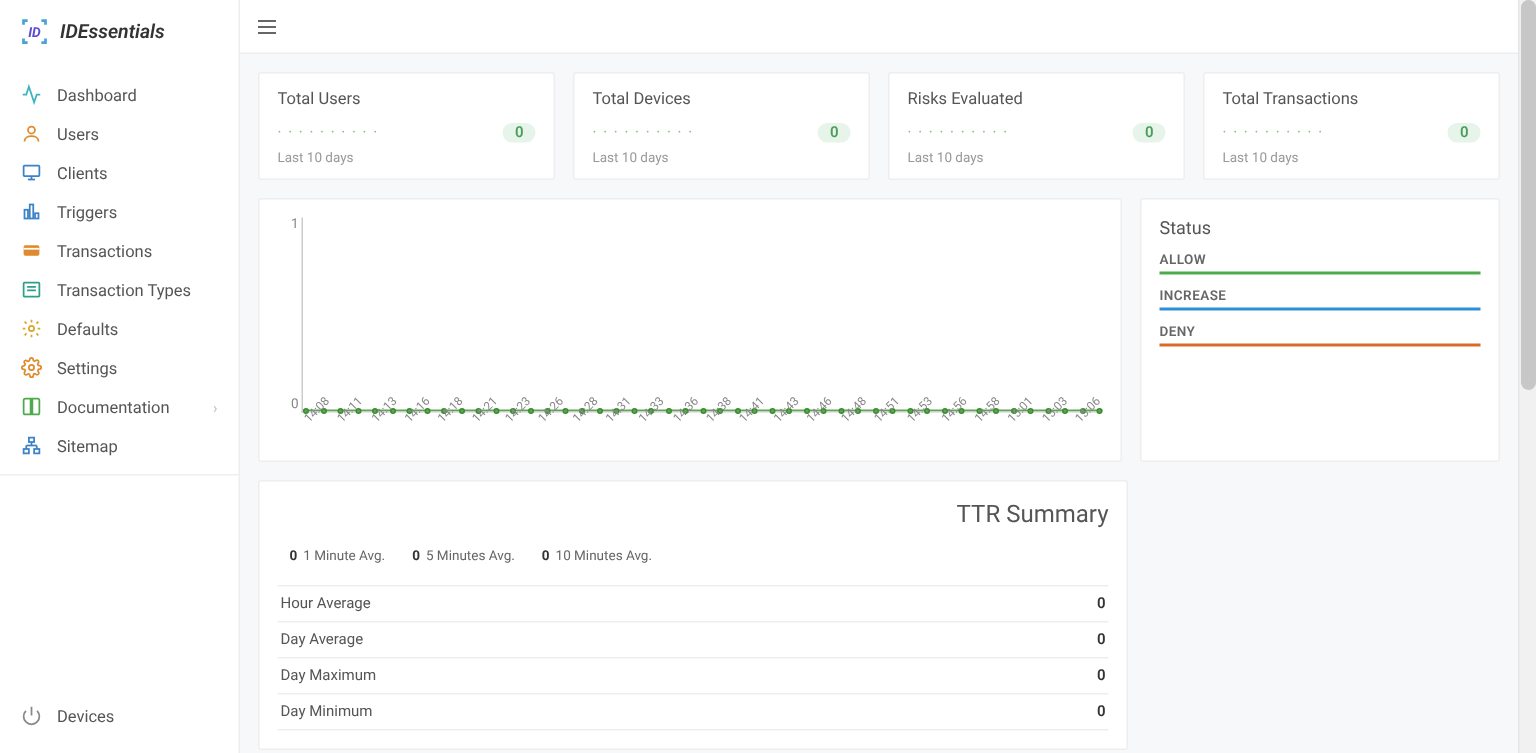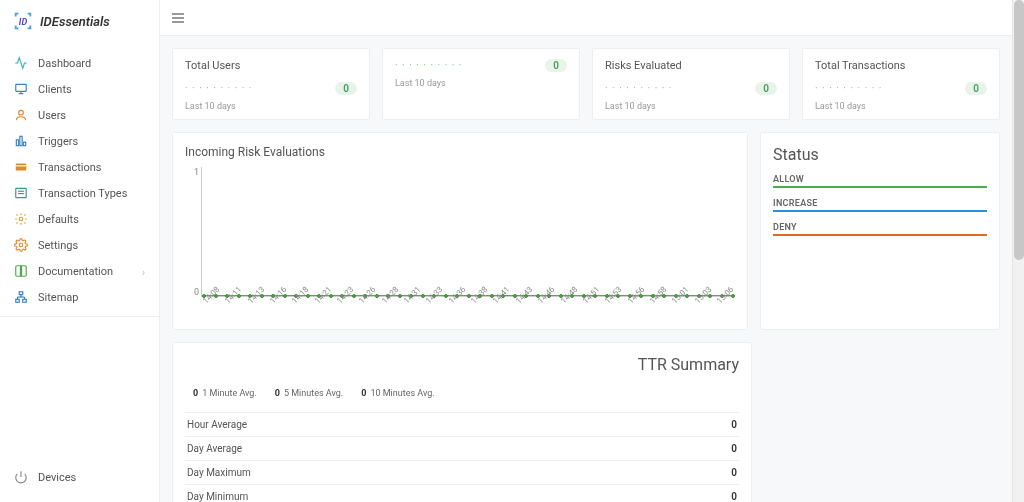--- a/index.html
+++ b/index.html
@@ -106,21 +106,21 @@
   .chart-xaxis { position:absolute; left:16px; right:0; bottom:0; height:18px; display:flex; justify-content:space-between; }
   .chart-xlabel { font-size:8px; color:#888; transform:rotate(-45deg); transform-origin:top left; white-space:nowrap; }
   .status-card {
     width:240px;
     background:#fff;
     border:1px solid #eee;
     border-radius:2px;
     padding:12px;
     flex-shrink:0;
   }
-  .status-title { font-size:16px; color:#555; margin-bottom:10px; }
+  .status-title { font-size:12px; color:#555; margin-bottom:10px; }
   .status-item { margin-bottom:10px; }
   .status-label { font-size:9px; color:#666; font-weight:600; letter-spacing:0.3px; margin-bottom:2px; }
   .status-bar { height:2px; width:100%; }
   .bar-allow { background:#4dab4d; }
   .bar-increase { background:#2f8fd6; }
   .bar-deny { background:#d96b2a; }
   .ttr-card {
     background:#fff;
     border:1px solid #eee;
     border-radius:2px;
@@ -169,37 +169,37 @@
     <nav class="nav">
       <div class="nav-item">
         <span class="nav-icon c-cyan">
           <svg viewBox="0 0 24 24" width="14" height="14" fill="none" stroke="currentColor" stroke-width="2">
               <polyline points="22 12 18 12 15 21 9 3 6 12 2 12"></polyline>
             </svg>
         </span>
         <span>Dashboard</span>
       </div>
       <div class="nav-item">
+        <span class="nav-icon c-orange">
+          <svg viewBox="0 0 24 24" width="14" height="14" fill="none" stroke="currentColor" stroke-width="2">
+              <circle cx="12" cy="8" r="4"></circle>
+              <path d="M4 21c0-4 4-6 8-6s8 2 8 6"></path>
+            </svg>
+        </span>
+        <span>Users</span>
+      </div>
+      <div class="nav-item">
         <span class="nav-icon c-blue">
           <svg viewBox="0 0 24 24" width="14" height="14" fill="none" stroke="currentColor" stroke-width="2">
               <rect x="3" y="4" width="18" height="12" rx="1"></rect>
               <line x1="8" y1="20" x2="16" y2="20"></line>
               <line x1="12" y1="16" x2="12" y2="20"></line>
             </svg>
         </span>
         <span>Clients</span>
-      </div>
-      <div class="nav-item">
-        <span class="nav-icon c-orange">
-          <svg viewBox="0 0 24 24" width="14" height="14" fill="none" stroke="currentColor" stroke-width="2">
-              <circle cx="12" cy="8" r="4"></circle>
-              <path d="M4 21c0-4 4-6 8-6s8 2 8 6"></path>
-            </svg>
-        </span>
-        <span>Users</span>
       </div>
       <div class="nav-item">
         <span class="nav-icon c-blue">
           <svg viewBox="0 0 24 24" width="14" height="14" fill="none" stroke="currentColor" stroke-width="2">
               <rect x="4" y="10" width="4" height="10"></rect>
               <rect x="10" y="4" width="4" height="16"></rect>
               <rect x="16" y="14" width="4" height="6"></rect>
             </svg>
         </span>
         <span>Triggers</span>
@@ -294,20 +294,21 @@
       <div class="stats-row">
         <div class="stat-card">
           <div class="stat-title">Total Users</div>
           <div class="stat-body">
             <span class="stat-dots">· · · · · · · · · ·</span>
             <span class="stat-badge">0</span>
           </div>
           <div class="stat-foot">Last 10 days</div>
         </div>
         <div class="stat-card">
+          <div class="stat-title">Total Devices</div>
           <div class="stat-body">
             <span class="stat-dots">· · · · · · · · · ·</span>
             <span class="stat-badge">0</span>
           </div>
           <div class="stat-foot">Last 10 days</div>
         </div>
         <div class="stat-card">
           <div class="stat-title">Risks Evaluated</div>
           <div class="stat-body">
             <span class="stat-dots">· · · · · · · · · ·</span>
@@ -320,21 +321,20 @@
           <div class="stat-body">
             <span class="stat-dots">· · · · · · · · · ·</span>
             <span class="stat-badge">0</span>
           </div>
           <div class="stat-foot">Last 10 days</div>
         </div>
       </div>
 
       <div class="mid-row">
         <div class="chart-card">
-          <div class="chart-title">Incoming Risk Evaluations</div>
           <div class="chart-area">
             <div class="chart-yaxis">
               <span>1</span>
               <span>0</span>
             </div>
             <div class="chart-plot">
               <div class="chart-line"></div>
               <div class="chart-points" id="chart-points">
                   <div class="chart-point"></div>
                   <div class="chart-point"></div>

